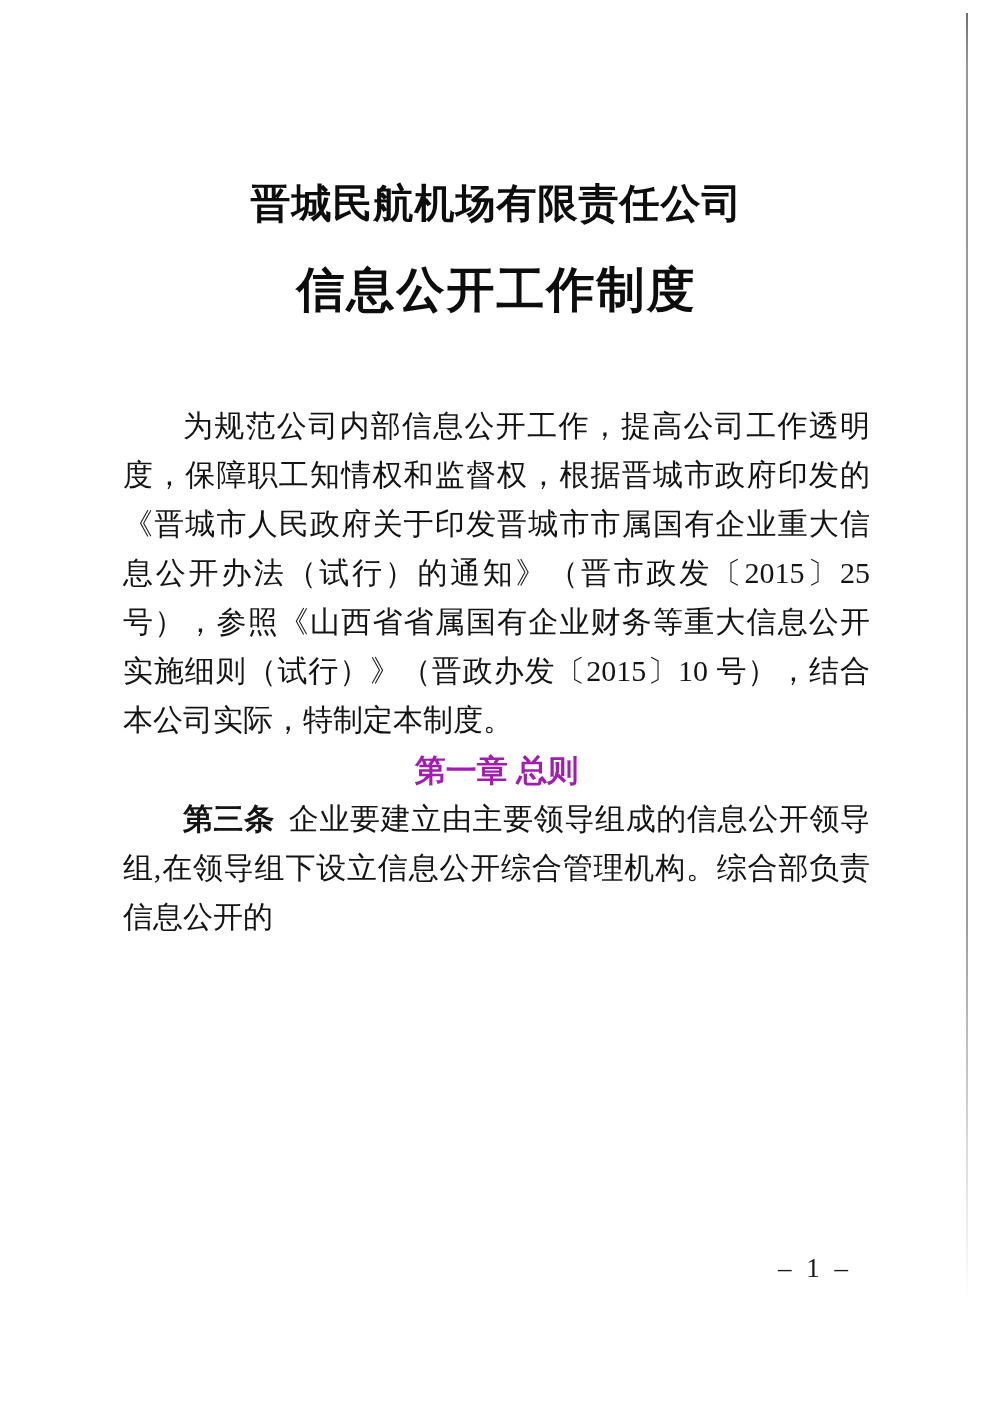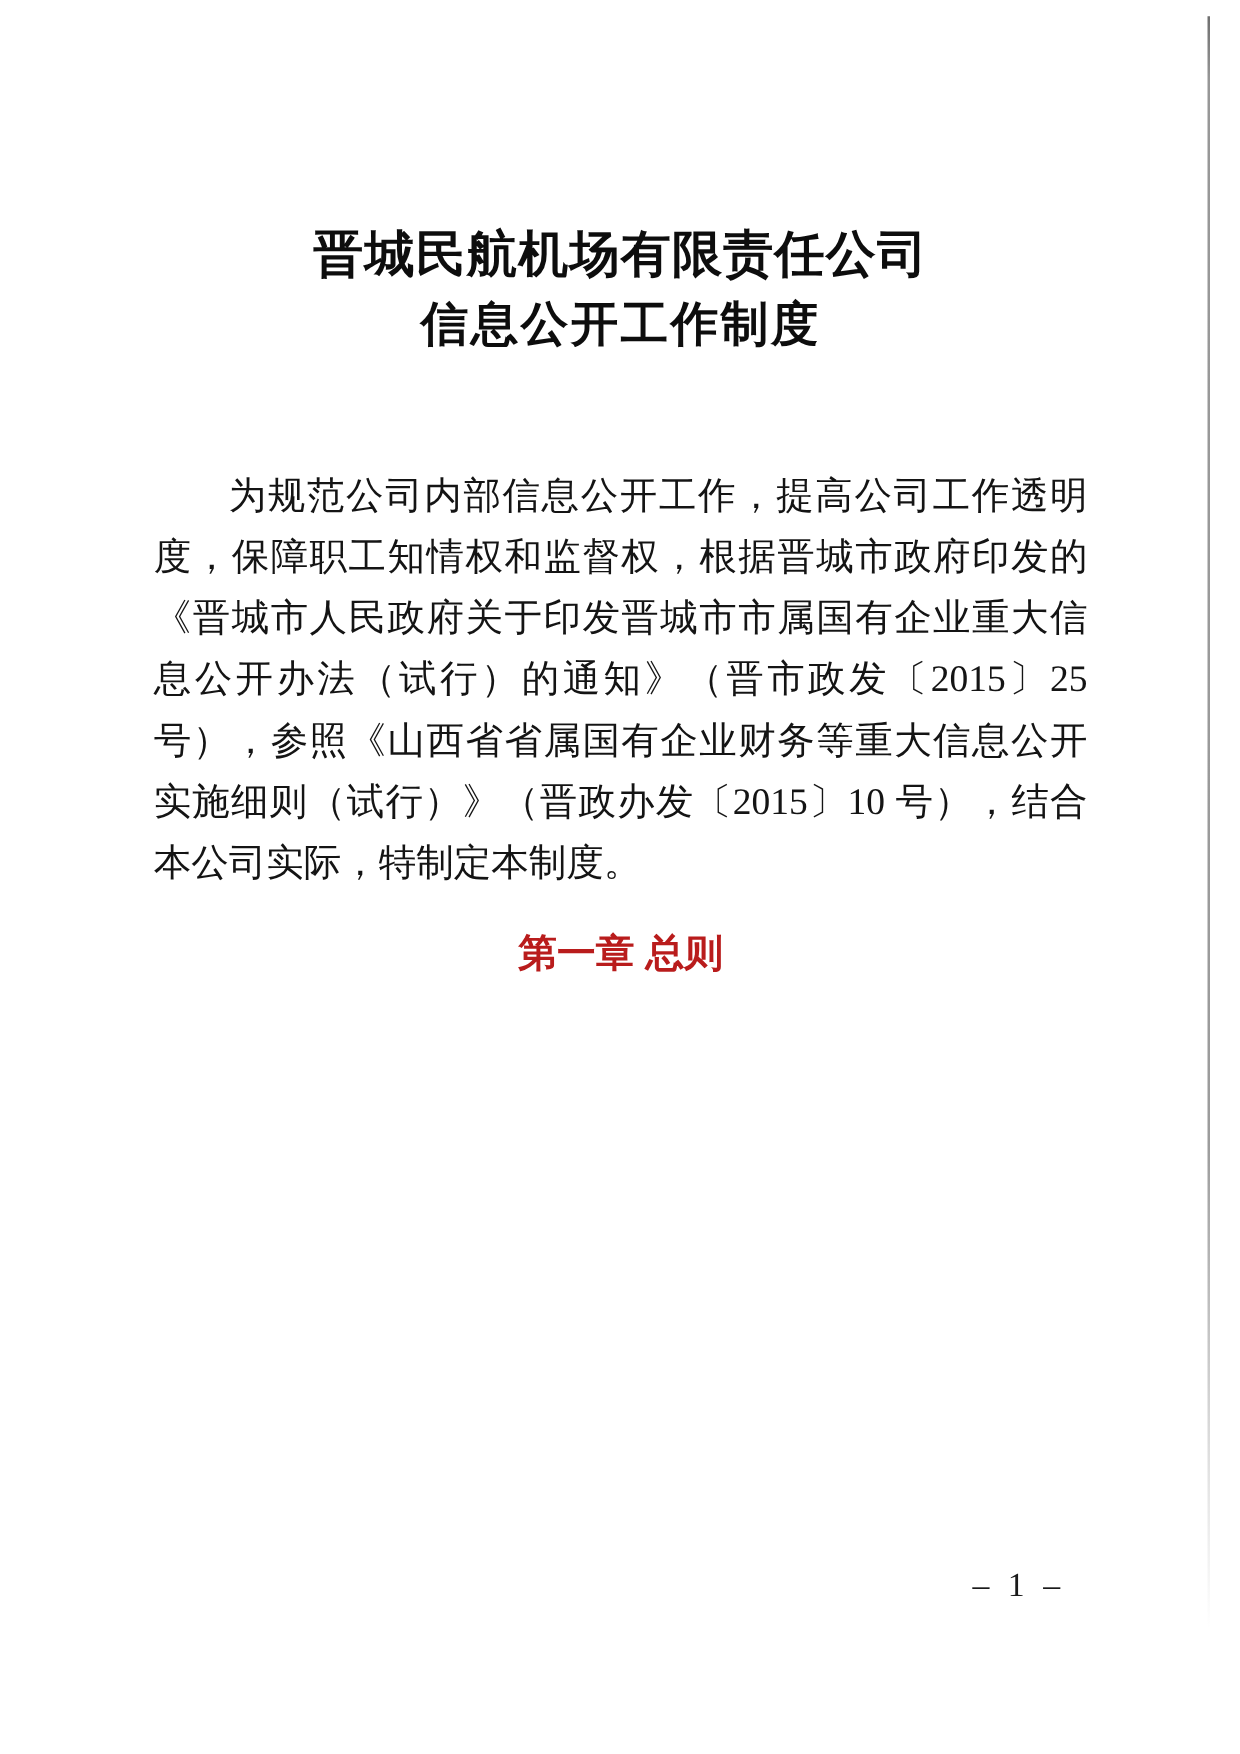--- a/index.html
+++ b/index.html
@@ -42,42 +42,43 @@
     font-weight: bold;
     color: #0d0d0d;
   }
   .title-line {
     display: block;
     font-size: 40px;
     line-height: 57px;
     letter-spacing: 1px;
   }
   .title-line.second {
-    font-size: 38px;
+    font-size: 48px;
     letter-spacing: 2px;
+    margin-top: 29px;
   }
   .para {
     margin: 0;
     font-size: 30px;
     line-height: 49px;
     text-align: justify;
     text-indent: 60px;
     word-break: break-all;
   }
   .intro {
     margin-top: 83px;
   }
   .chapter {
-    margin: 25px 0 0 0;
+    margin: 4px 0 0 0;
     text-align: center;
     font-family: "Liberation Sans", "DejaVu Sans", sans-serif;
     font-weight: bold;
     font-size: 31px;
     line-height: 46px;
-    color: #b91c1c;
+    color: #a21caf;
     text-indent: 0;
   }
   .article.first {
     margin-top: 16px;
   }
   .article .label {
     font-weight: bold;
     margin-right: 44px;
   }
   .article.third .label {
@@ -106,18 +107,21 @@
       <span class="title-line">晋城民航机场有限责任公司</span>
       <span class="title-line second">信息公开工作制度</span>
     </h1>
 
     <p class="para intro">为规范公司内部信息公开工作，提高公司工作透明度，保障职工知情权和监督权，根据晋城市政府印发的《晋城市人民政府关于印发晋城市市属国有企业重大信息公开办法（试行）的通知》（晋市政发〔2015〕25 号），参照《山西省省属国有企业财务等重大信息公开实施细则（试行）》（晋政办发〔2015〕10 号），结合本公司实际，特制定本制度。</p>
 
     <h2 class="chapter">第一章 总则</h2>
 
 
 
+    <p class="para article third">
+      <span class="label">第三条</span><span>企业要建立由主要领导组成的信息公开领导组,在领导组下设立信息公开综合管理机构。综合部负责信息公开的</span>
+    </p>
 
   </div>
 
   <div class="page-num">– 1 –</div>
 
 </div>
 
 </body></html>

